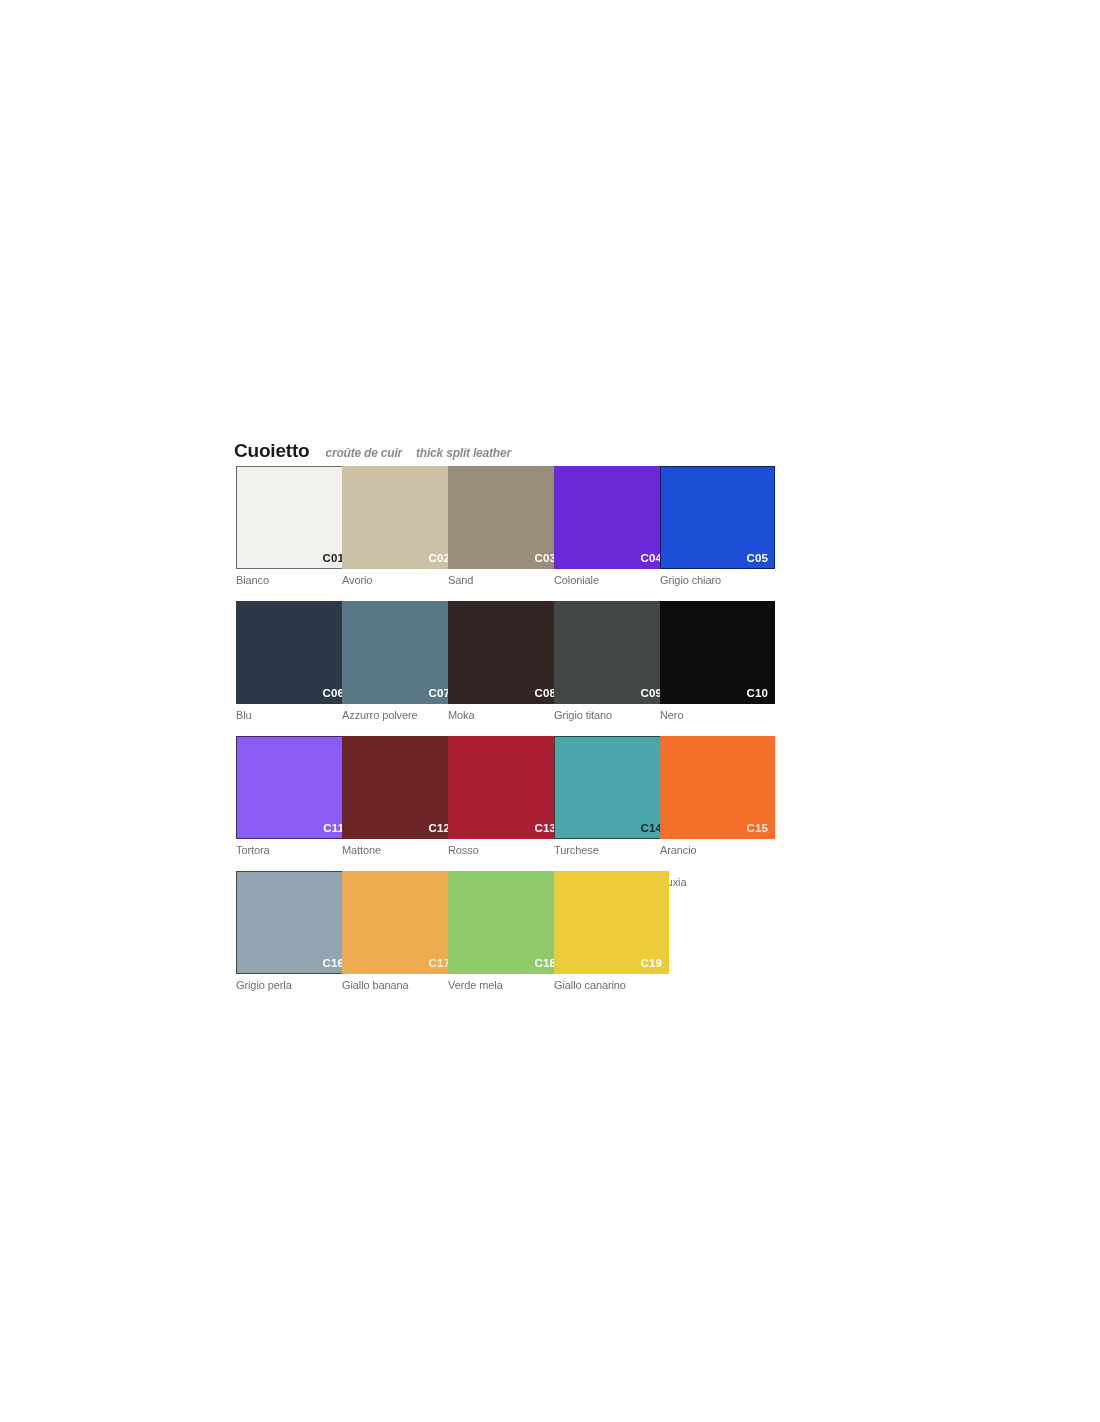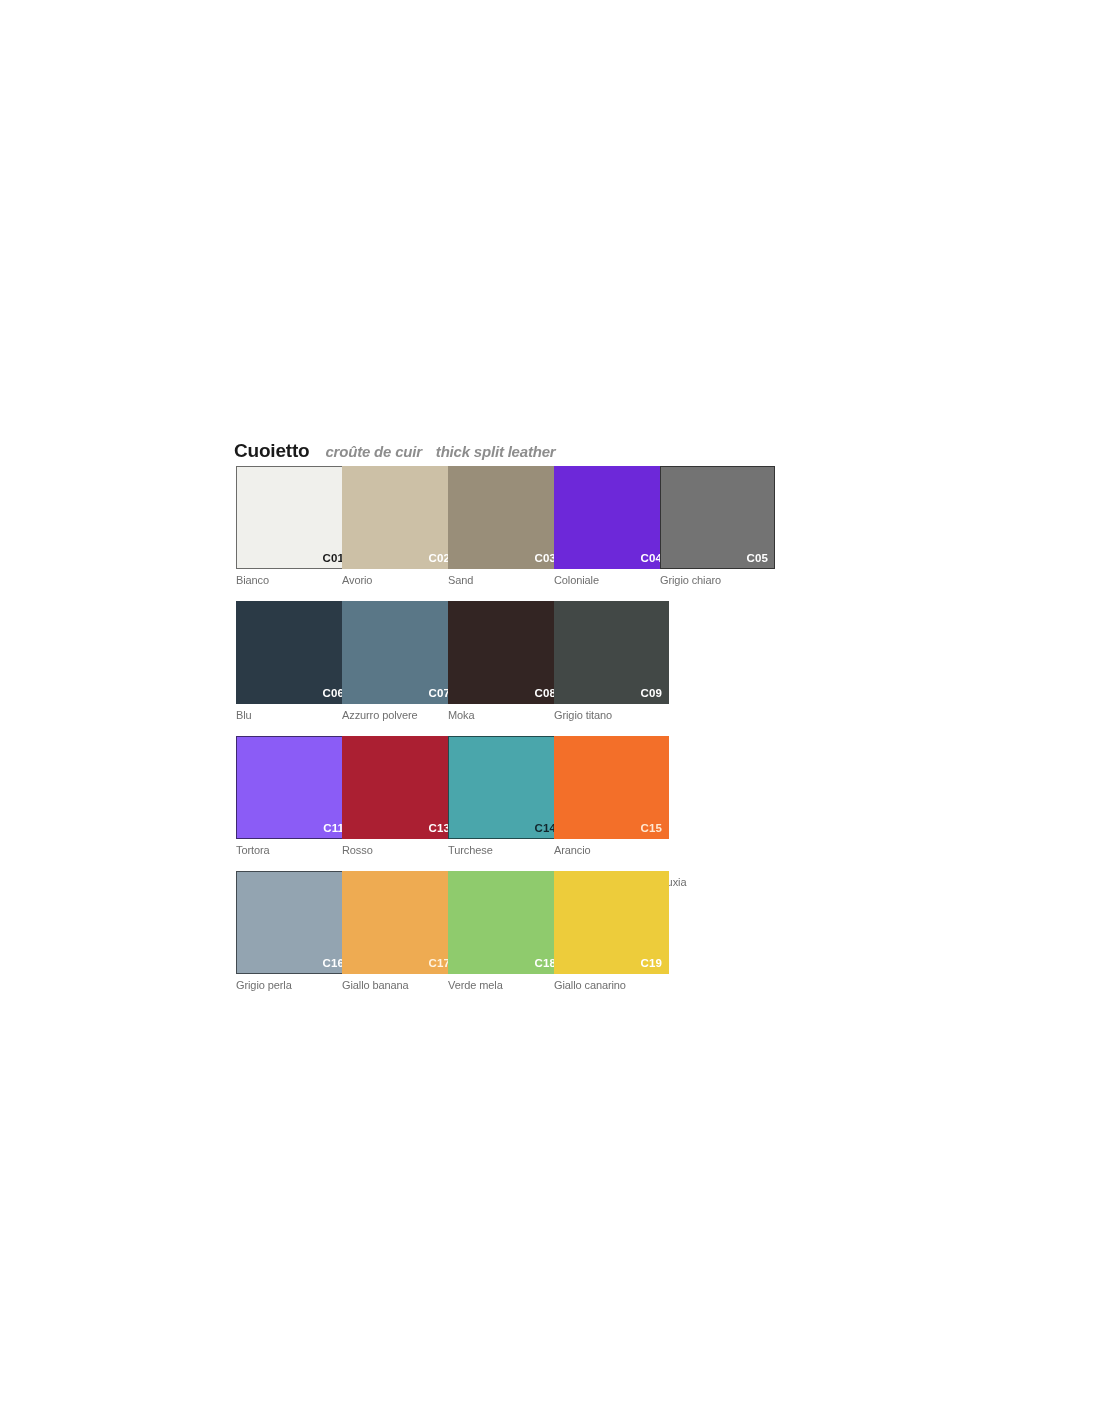--- a/index.html
+++ b/index.html
@@ -30,21 +30,21 @@
     line-height: 22px;
   }
   .heading .h-it {
     font-size: 19px;
     font-weight: bold;
     color: #1a1a1a;
     letter-spacing: -0.2px;
   }
   .heading .h-fr,
   .heading .h-en {
-    font-size: 15px;
+    font-size: 12px;
     font-weight: bold;
     font-style: italic;
     color: #8d8d8d;
     letter-spacing: -0.2px;
   }
   .heading .h-fr { margin-left: 16px; }
   .heading .h-en { margin-left: 14px; }
 
   .grid {
     position: absolute;
@@ -123,21 +123,21 @@
           </div>
           <div class="name" style="color: rgb(111, 111, 111);">Sand</div>
         </div>
         <div class="cell">
           <div class="swatch borderless" style="background: #6d28d9;">
             <span class="code" style="color: rgb(255, 255, 255);">C04</span>
           </div>
           <div class="name" style="color: rgb(111, 111, 111);">Coloniale</div>
         </div>
         <div class="cell">
-          <div class="swatch" style="background: #737373;">
+          <div class="swatch" style="background: #1d4ed8;">
             <span class="code" style="color: rgb(255, 255, 255);">C05</span>
           </div>
           <div class="name" style="color: rgb(111, 111, 111);">Grigio chiaro</div>
         </div>
       </div>
       <div class="row">
         <div class="cell">
           <div class="swatch borderless" style="background: rgb(43, 58, 70);">
             <span class="code" style="color: rgb(255, 255, 255);">C06</span>
           </div>
@@ -154,29 +154,41 @@
             <span class="code" style="color: rgb(255, 255, 255);">C08</span>
           </div>
           <div class="name" style="color: rgb(111, 111, 111);">Moka</div>
         </div>
         <div class="cell">
           <div class="swatch borderless" style="background: rgb(66, 72, 70);">
             <span class="code" style="color: rgb(255, 255, 255);">C09</span>
           </div>
           <div class="name" style="color: rgb(111, 111, 111);">Grigio titano</div>
         </div>
+        <div class="cell">
+          <div class="swatch borderless" style="background: rgb(13, 13, 13);">
+            <span class="code" style="color: rgb(255, 255, 255);">C10</span>
+          </div>
+          <div class="name" style="color: rgb(111, 111, 111);">Nero</div>
+        </div>
       </div>
       <div class="row">
         <div class="cell">
           <div class="swatch" style="background: #8b5cf6;">
             <span class="code" style="color: rgb(255, 255, 255);">C11</span>
           </div>
           <div class="name" style="color: rgb(111, 111, 111);">Tortora</div>
         </div>
         <div class="cell">
+          <div class="swatch borderless" style="background: rgb(107, 37, 38);">
+            <span class="code" style="color: rgb(255, 255, 255);">C12</span>
+          </div>
+          <div class="name" style="color: rgb(111, 111, 111);">Mattone</div>
+        </div>
+        <div class="cell">
           <div class="swatch borderless" style="background: rgb(171, 31, 50);">
             <span class="code" style="color: rgb(255, 255, 255);">C13</span>
           </div>
           <div class="name" style="color: rgb(111, 111, 111);">Rosso</div>
         </div>
         <div class="cell">
           <div class="swatch" style="background: rgb(74, 166, 171);">
             <span class="code" style="color: rgb(18, 38, 44);">C14</span>
           </div>
           <div class="name" style="color: rgb(111, 111, 111);">Turchese</div>

